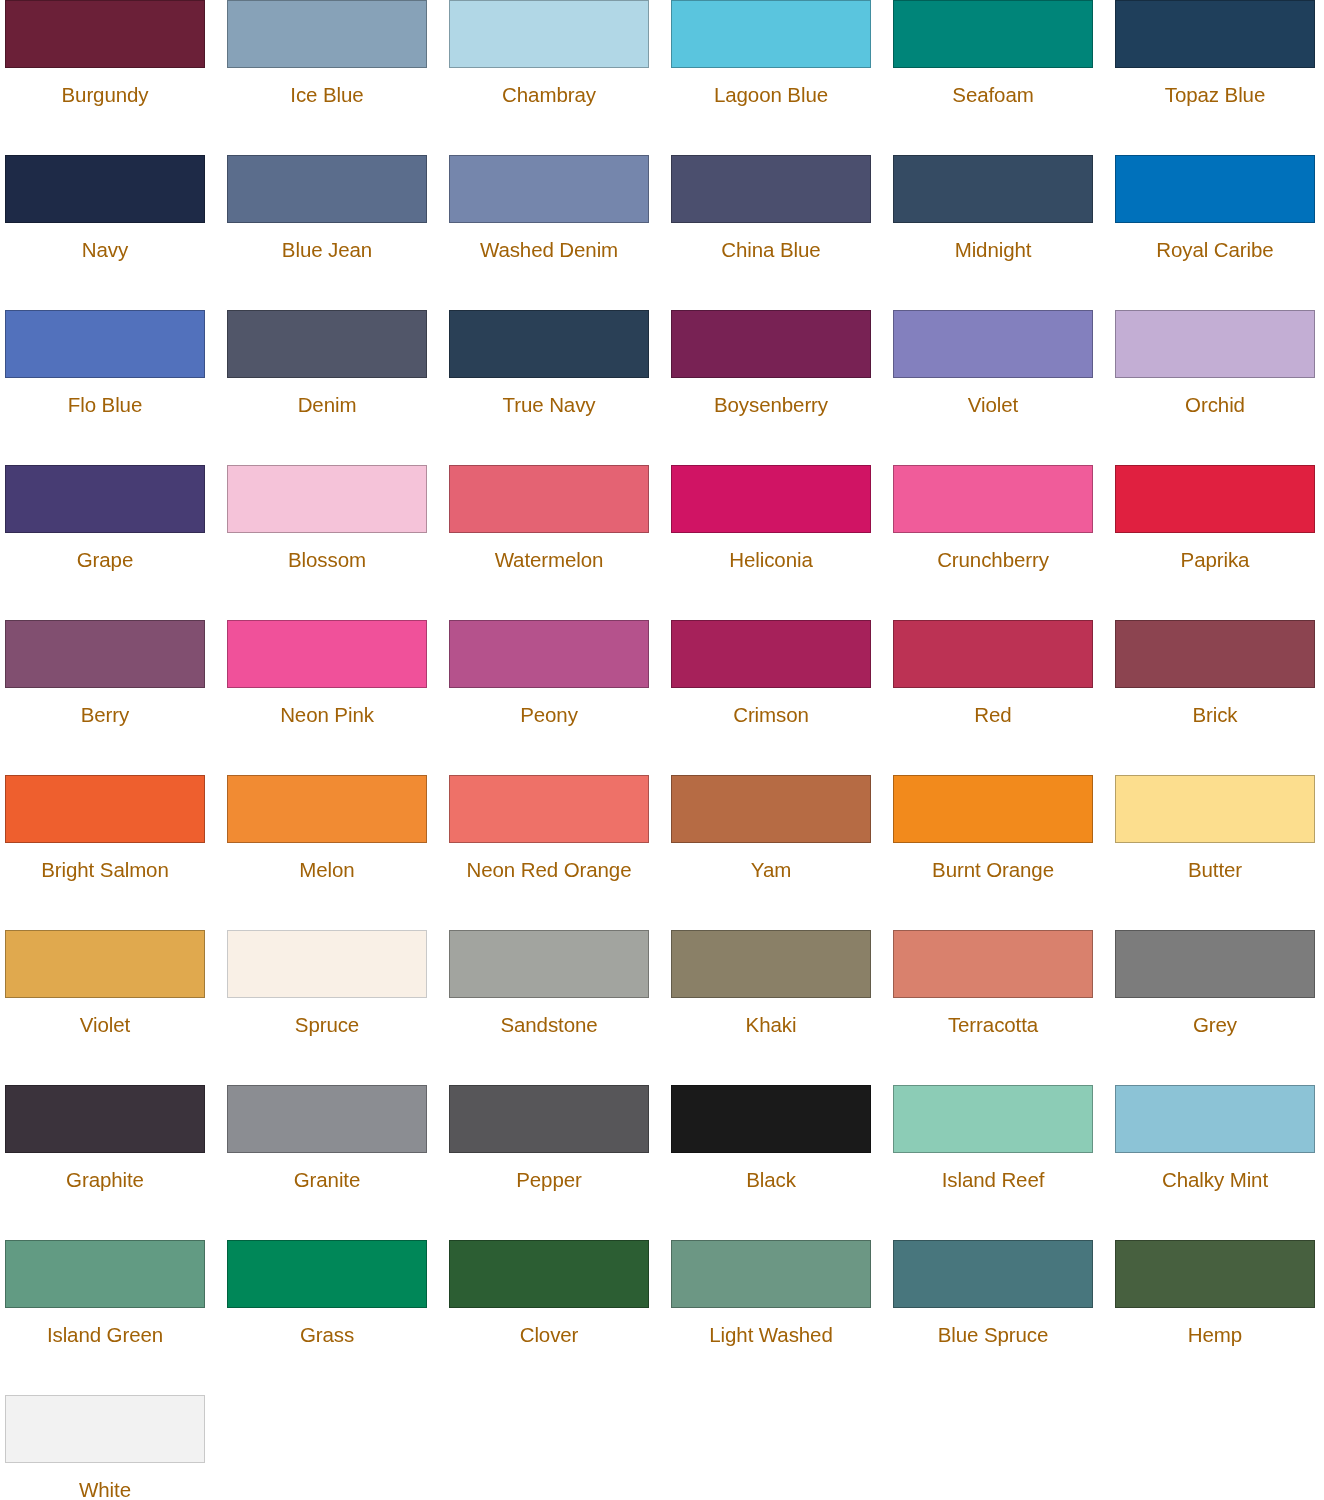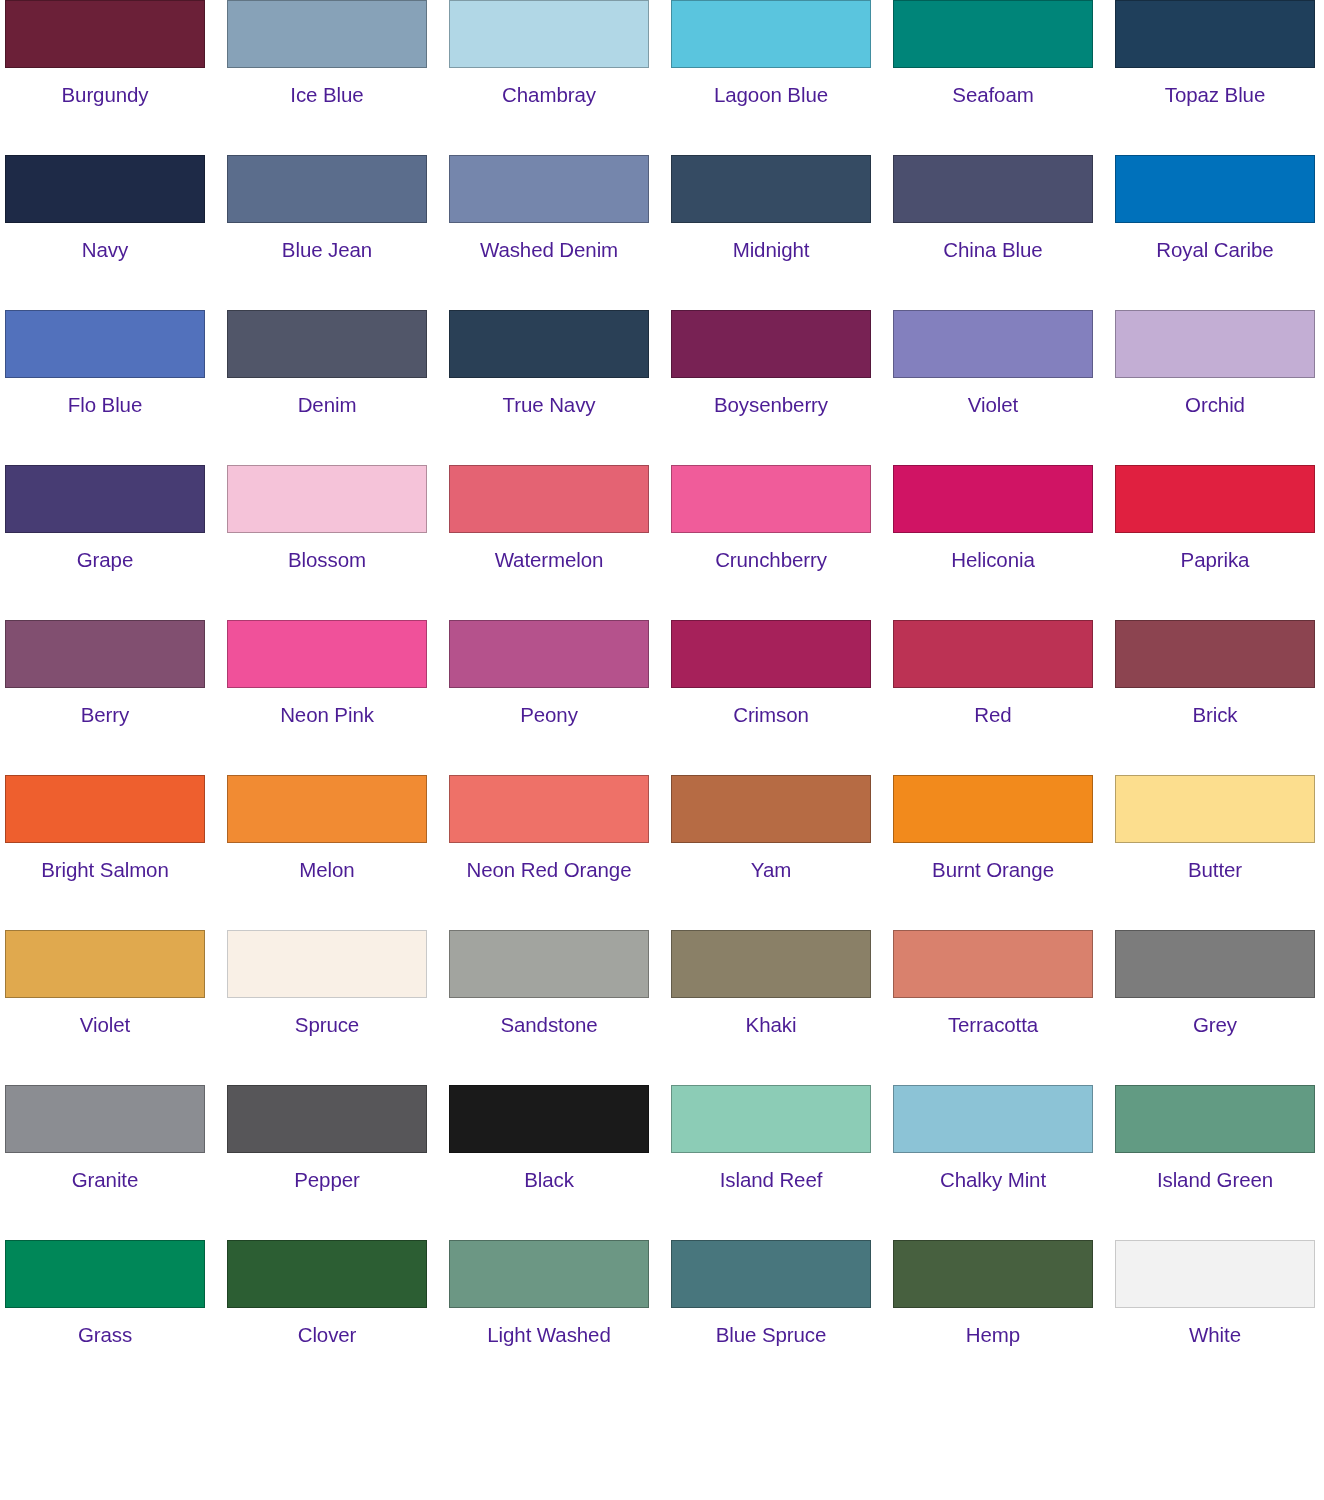--- a/index.html
+++ b/index.html
@@ -32,21 +32,21 @@
     width: 200px;
     height: 68px;
     border: 1px solid rgba(0,0,0,0.28);
     display: block;
   }
   .swatch-label {
     width: 200px;
     text-align: center;
     font-size: 20.5px;
     line-height: 1;
-    color: #4c1d95;
+    color: #a16207;
     padding-top: 17px;
     font-family: "Liberation Sans", sans-serif;
     letter-spacing: -0.1px;
     white-space: nowrap;
   }
   .swatch-chip.light-chip {
     border: 1px solid #c9c9c9;
   }
 </style>
 </head>
@@ -83,28 +83,28 @@
     </div>
     <div class="swatch-cell">
       <div class="swatch-chip" style="background-color: rgb(91, 109, 140);"></div>
       <div class="swatch-label">Blue Jean</div>
     </div>
     <div class="swatch-cell">
       <div class="swatch-chip" style="background-color: rgb(117, 134, 172);"></div>
       <div class="swatch-label">Washed Denim</div>
     </div>
     <div class="swatch-cell">
+      <div class="swatch-chip" style="background-color: rgb(75, 79, 110);"></div>
+      <div class="swatch-label">China Blue</div>
+    </div>
+    <div class="swatch-cell">
       <div class="swatch-chip" style="background-color: rgb(53, 75, 99);"></div>
       <div class="swatch-label">Midnight</div>
     </div>
     <div class="swatch-cell">
-      <div class="swatch-chip" style="background-color: rgb(75, 79, 110);"></div>
-      <div class="swatch-label">China Blue</div>
-    </div>
-    <div class="swatch-cell">
       <div class="swatch-chip" style="background-color: rgb(0, 113, 187);"></div>
       <div class="swatch-label">Royal Caribe</div>
     </div>
     <div class="swatch-cell">
       <div class="swatch-chip" style="background-color: rgb(82, 113, 188);"></div>
       <div class="swatch-label">Flo Blue</div>
     </div>
     <div class="swatch-cell">
       <div class="swatch-chip" style="background-color: rgb(81, 86, 105);"></div>
       <div class="swatch-label">Denim</div>
@@ -131,28 +131,28 @@
     </div>
     <div class="swatch-cell">
       <div class="swatch-chip" style="background-color: rgb(245, 195, 217);"></div>
       <div class="swatch-label">Blossom</div>
     </div>
     <div class="swatch-cell">
       <div class="swatch-chip" style="background-color: rgb(228, 99, 115);"></div>
       <div class="swatch-label">Watermelon</div>
     </div>
     <div class="swatch-cell">
+      <div class="swatch-chip" style="background-color: rgb(208, 20, 100);"></div>
+      <div class="swatch-label">Heliconia</div>
+    </div>
+    <div class="swatch-cell">
       <div class="swatch-chip" style="background-color: rgb(240, 92, 154);"></div>
       <div class="swatch-label">Crunchberry</div>
     </div>
     <div class="swatch-cell">
-      <div class="swatch-chip" style="background-color: rgb(208, 20, 100);"></div>
-      <div class="swatch-label">Heliconia</div>
-    </div>
-    <div class="swatch-cell">
       <div class="swatch-chip" style="background-color: rgb(224, 32, 64);"></div>
       <div class="swatch-label">Paprika</div>
     </div>
     <div class="swatch-cell">
       <div class="swatch-chip" style="background-color: rgb(129, 79, 112);"></div>
       <div class="swatch-label">Berry</div>
     </div>
     <div class="swatch-cell">
       <div class="swatch-chip" style="background-color: rgb(240, 81, 154);"></div>
       <div class="swatch-label">Neon Pink</div>
@@ -213,20 +213,24 @@
       <div class="swatch-chip" style="background-color: rgb(138, 128, 103);"></div>
       <div class="swatch-label">Khaki</div>
     </div>
     <div class="swatch-cell">
       <div class="swatch-chip" style="background-color: rgb(217, 129, 109);"></div>
       <div class="swatch-label">Terracotta</div>
     </div>
     <div class="swatch-cell">
       <div class="swatch-chip" style="background-color: rgb(124, 124, 124);"></div>
       <div class="swatch-label">Grey</div>
+    </div>
+    <div class="swatch-cell">
+      <div class="swatch-chip" style="background-color: rgb(59, 51, 60);"></div>
+      <div class="swatch-label">Graphite</div>
     </div>
     <div class="swatch-cell">
       <div class="swatch-chip" style="background-color: rgb(139, 141, 146);"></div>
       <div class="swatch-label">Granite</div>
     </div>
     <div class="swatch-cell">
       <div class="swatch-chip" style="background-color: rgb(87, 86, 89);"></div>
       <div class="swatch-label">Pepper</div>
     </div>
     <div class="swatch-cell">

